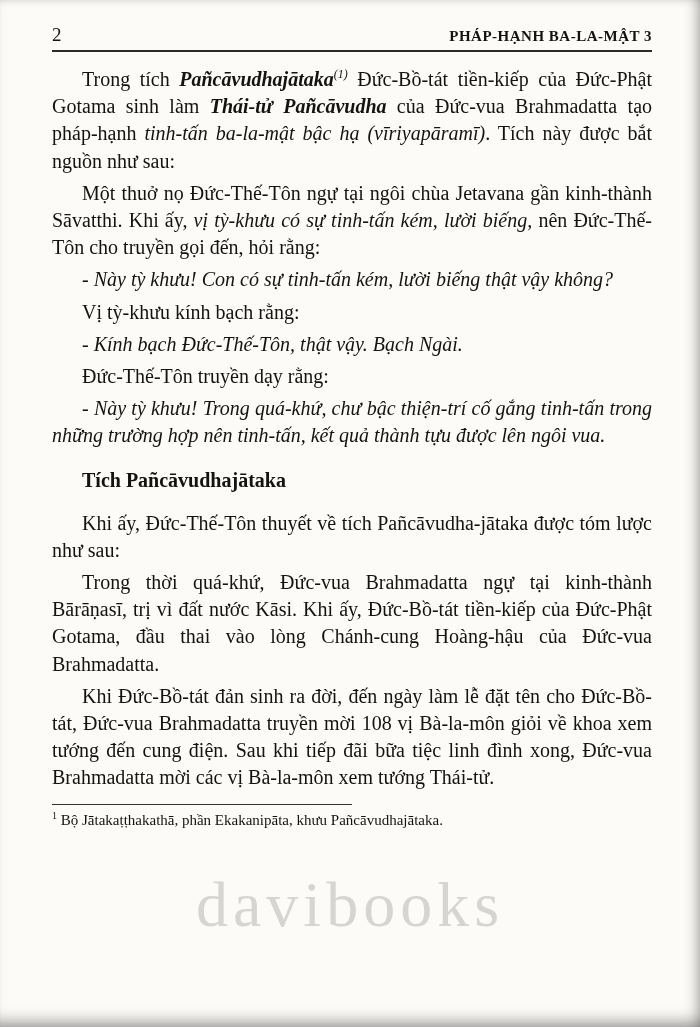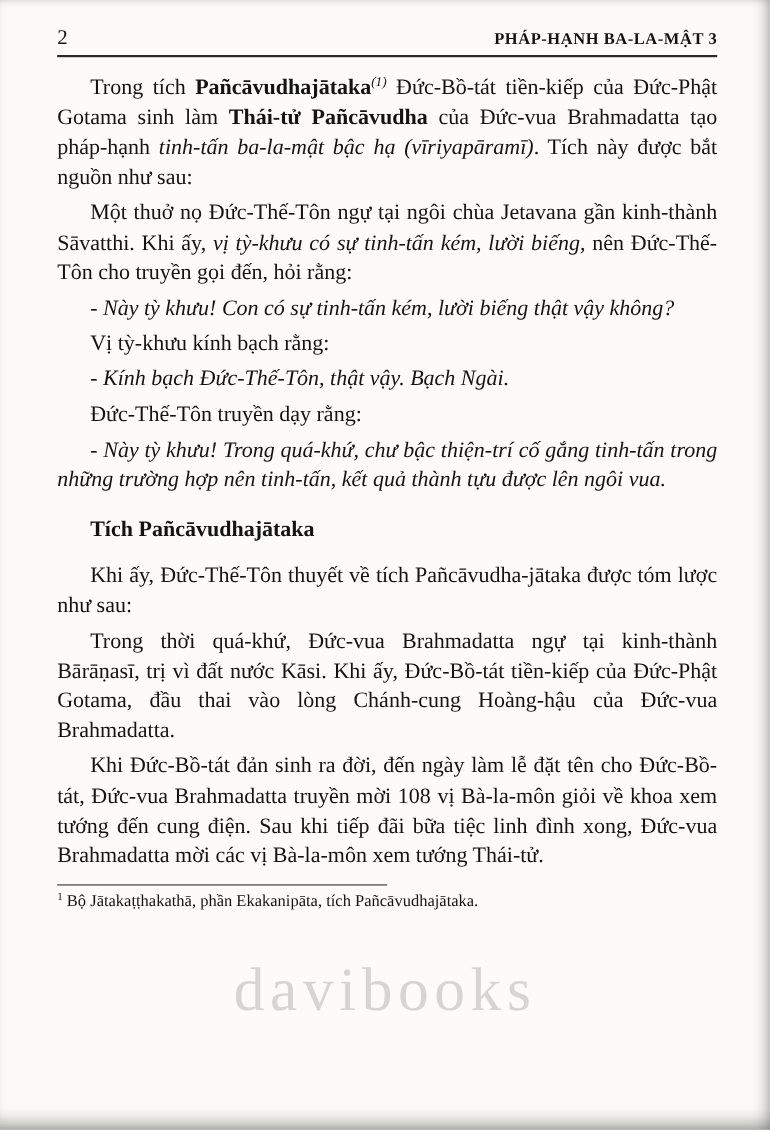--- a/index.html
+++ b/index.html
@@ -33,41 +33,41 @@
   .text-body {
     font-size: 20px;
     line-height: 1.36;
     text-align: justify;
   }
   .para { text-indent: 30px; margin-top: 5px; }
   .para.dialogue { font-style: italic; }
   .para.heading { font-weight: bold; margin-top: 18px; margin-bottom: 15px; }
   .seg-normal { }
   .seg-italic { font-style: italic; }
-  .seg-bold-italic { font-weight: bold; }
+  .seg-bold-italic { font-style: italic; font-weight: bold; }
   sup.seg-footnote-ref { font-style: italic; font-size: 12px; }
   .footnote-area { margin-top: 12px; }
   .footnote-rule {
     width: 300px;
     border-top: 1.6px solid #333;
     margin-bottom: 4px;
   }
   .footnote { font-size: 15px; line-height: 1.3; }
   .footnote sup { font-size: 10px; }
   .watermark {
     position: absolute;
     left: 0; right: 0;
     top: 868px;
     text-align: center;
     pointer-events: none;
     z-index: 3;
   }
   .wm-line1 {
     font-family: "Liberation Serif", "DejaVu Serif", serif;
-    font-size: 56px;
+    font-size: 64px;
     letter-spacing: 5px;
     color: rgba(125,125,125,0.30);
   }
   .wm-line2 {
     font-family: "Liberation Sans", "DejaVu Sans", sans-serif;
     font-size: 33px;
     letter-spacing: 3px;
     margin-top: 4px;
     color: rgba(120,120,120,0.48);
   }
@@ -92,20 +92,20 @@
       <p class="para"><span class="seg-normal">Đức-Thế-Tôn truyền dạy rằng:</span></p>
       <p class="para dialogue"><span class="seg-normal">- Này tỳ khưu! Trong quá-khứ, chư bậc thiện-trí cố gắng tinh-tấn trong những trường hợp nên tinh-tấn, kết quả thành tựu được lên ngôi vua.</span></p>
       <p class="para heading"><span class="seg-normal">Tích Pañcāvudhajātaka</span></p>
       <p class="para"><span class="seg-normal">Khi ấy, Đức-Thế-Tôn thuyết về tích Pañcāvudha-jātaka được tóm lược như sau:</span></p>
       <p class="para"><span class="seg-normal">Trong thời quá-khứ, Đức-vua Brahmadatta ngự tại kinh-thành Bārāṇasī, trị vì đất nước Kāsi. Khi ấy, Đức-Bồ-tát tiền-kiếp của Đức-Phật Gotama, đầu thai vào lòng Chánh-cung Hoàng-hậu của Đức-vua Brahmadatta.</span></p>
       <p class="para"><span class="seg-normal">Khi Đức-Bồ-tát đản sinh ra đời, đến ngày làm lễ đặt tên cho Đức-Bồ-tát, Đức-vua Brahmadatta truyền mời 108 vị Bà-la-môn giỏi về khoa xem tướng đến cung điện. Sau khi tiếp đãi bữa tiệc linh đình xong, Đức-vua Brahmadatta mời các vị Bà-la-môn xem tướng Thái-tử.</span></p>
     </div>
 
   <div class="footnote-area">
     <div class="footnote-rule"></div>
-    <p class="footnote"><sup>1</sup><span> Bộ Jātakaṭṭhakathā, phần Ekakanipāta, tích Pañcāvudhajātaka.</span></p>
+    <p class="footnote"><sup>1</sup><span> Bộ Jātakaṭṭhakathā, phần Ekakanipāta, khưu Pañcāvudhajātaka.</span></p>
   </div>
 
   <div class="watermark">
     <div class="wm-line1">davibooks</div>
   </div>
 
 </div>
 
 </body></html>

